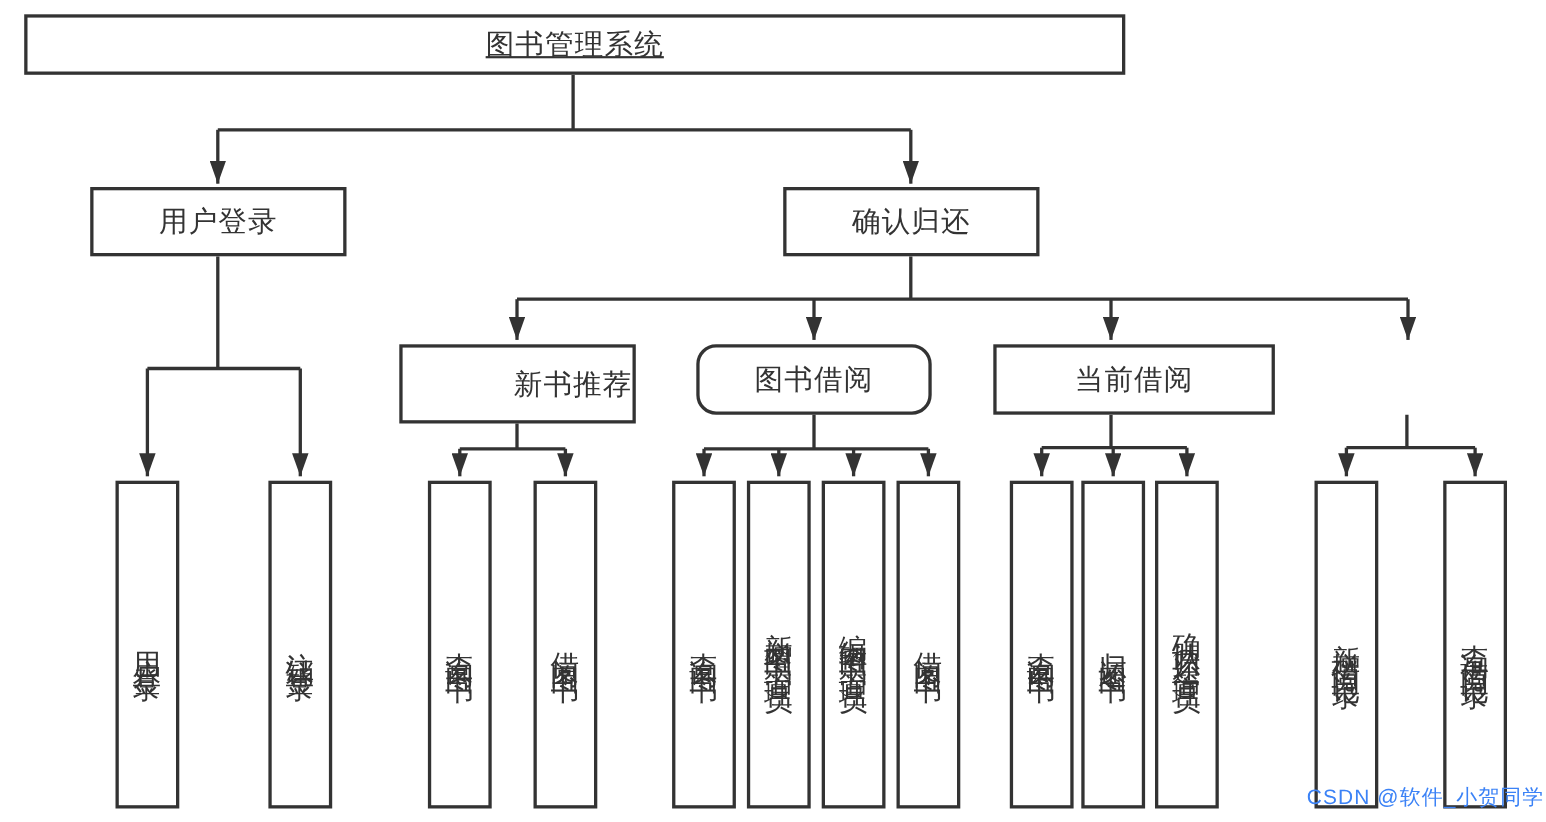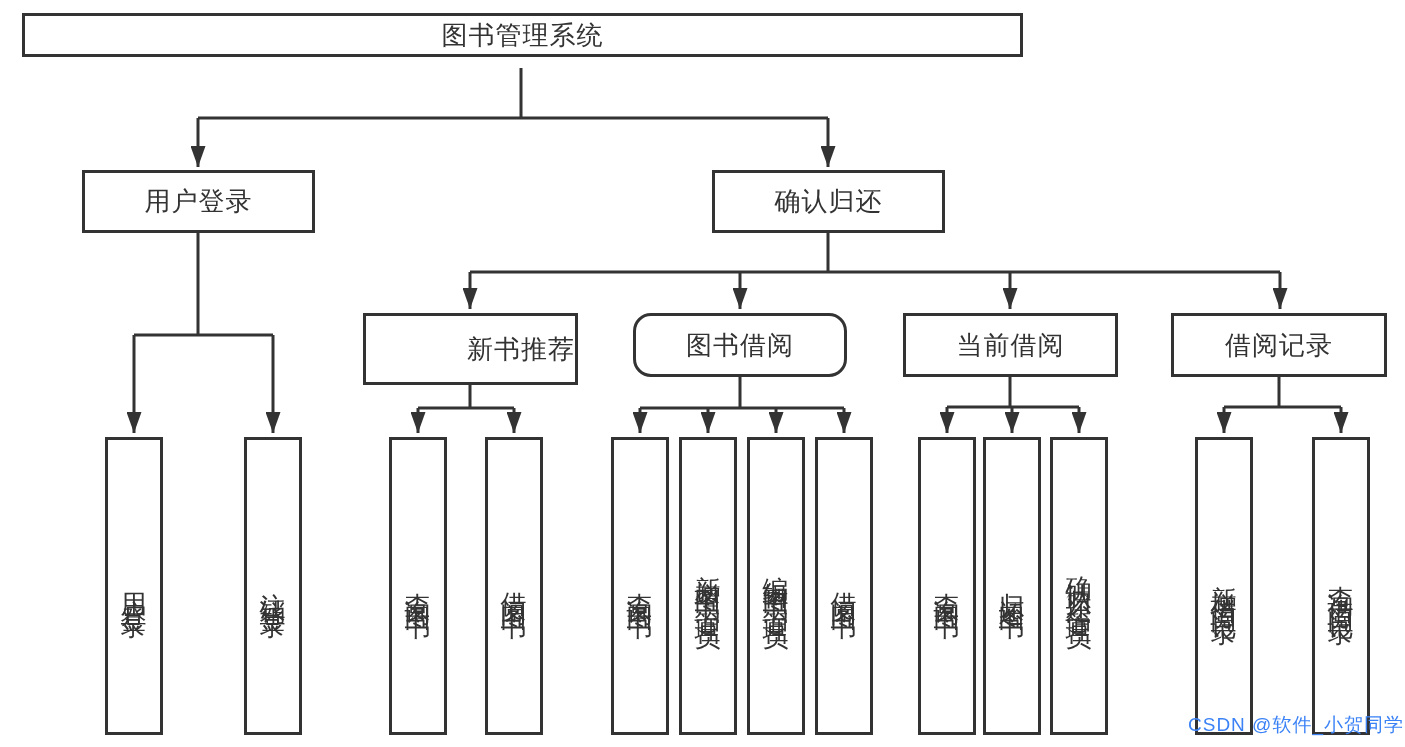--- a/index.html
+++ b/index.html
@@ -29,28 +29,28 @@
   }
   .vnode .vlabel{
     writing-mode:vertical-rl;
     text-orientation:mixed;
     letter-spacing:7px;
     line-height:1;
     font-size:26px;
     white-space:nowrap;
   }
   
-  .n-root{left:22px;top:13px;width:1001px;height:44px;}
+  .n-root{left:22px;top:13px;width:1001px;height:55px;text-decoration:underline;}
   
   .n-userlogin{left:82px;top:170px;width:233px;height:63px;}
   .n-bookmgmt{left:712px;top:170px;width:233px;height:63px;}
   
   .n-newbook{left:363px;top:313px;width:215px;height:72px;justify-content:flex-end;}
   .n-borrowing{left:633px;top:313px;width:214px;height:64px;border-radius:18px;}
-  .n-current{left:903px;top:313px;width:215px;height:64px;}
+  .n-current{left:903px;top:313px;width:256px;height:64px;}
   .n-records{left:1171px;top:313px;width:216px;height:64px;}
   
   .leaf{top:437px;width:58px;height:298px;}
   .lf-1{left:105px;}  .lf-2{left:244px;}
   .lf-3{left:389px;}  .lf-4{left:485px;}
   .lf-5{left:611px;}  .lf-6{left:679px;}
   .lf-7{left:747px;}  .lf-8{left:815px;}
   .lf-9{left:918px;}  .lf-10{left:983px;} .lf-11{left:1050px;}
   .lf-12{left:1195px;}.lf-13{left:1312px;}
   #watermark{
@@ -119,23 +119,20 @@
 
   <div class="node n-newbook">
     <span>新书推荐</span>
   </div>
   <div class="node n-borrowing">
     <span>图书借阅</span>
   </div>
   <div class="node n-current">
     <span>当前借阅</span>
   </div>
-  <div class="node n-records">
-    <span>借阅记录</span>
-  </div>
 
   <div class="node vnode leaf lf-1">
     <span class="vlabel">用户登录</span>
   </div>
   <div class="node vnode leaf lf-2">
     <span class="vlabel">注销登录</span>
   </div>
   <div class="node vnode leaf lf-3">
     <span class="vlabel">查询图书</span>
   </div>

